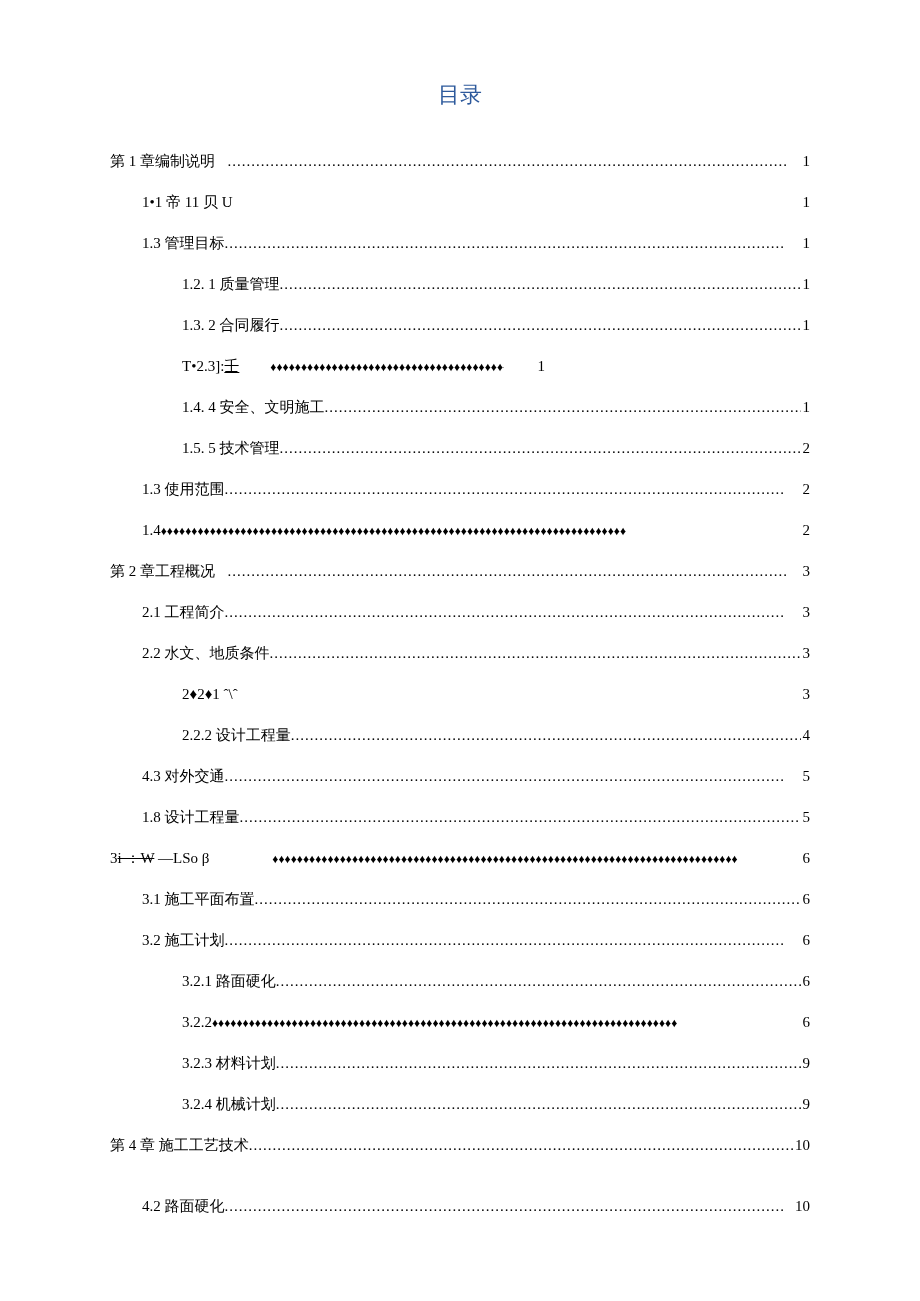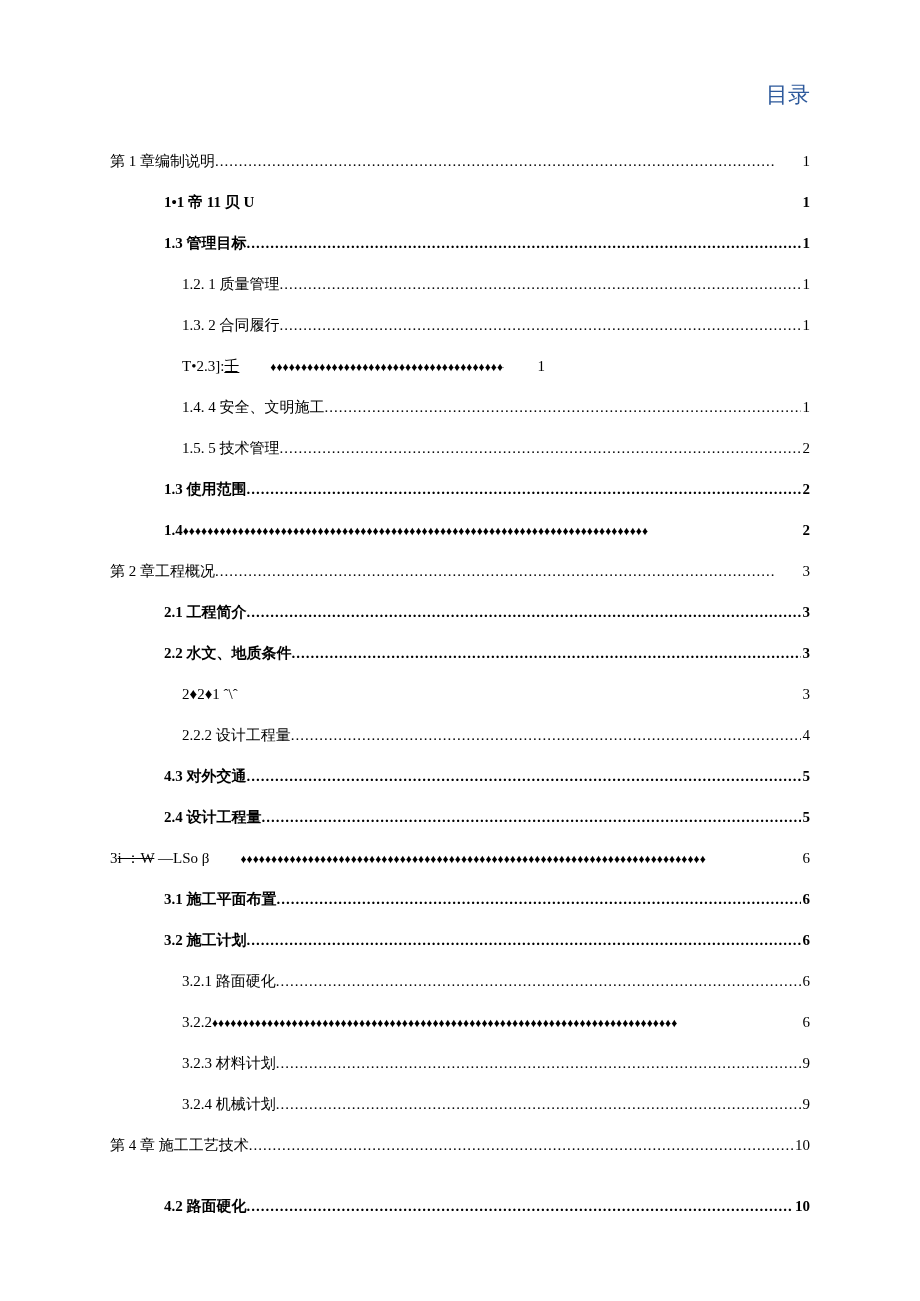--- a/index.html
+++ b/index.html
@@ -6,21 +6,21 @@
       font-family: "SimSun", "宋体", serif;
       background: #fff;
       margin: 0;
       padding: 80px 110px 60px 110px;
       width: 700px;
       font-size: 15px;
       color: #000;
       line-height: 1.4;
     }
     .title {
-      text-align: right;
+      text-align: center;
       font-size: 22px;
       color: #2e5a9c;
       margin-bottom: 40px;
     }
     .toc-entry {
       display: flex;
       align-items: baseline;
       white-space: nowrap;
       margin-bottom: 20px;
     }
@@ -44,22 +44,22 @@
     .diamonds::after {
       content: "♦♦♦♦♦♦♦♦♦♦♦♦♦♦♦♦♦♦♦♦♦♦♦♦♦♦♦♦♦♦♦♦♦♦♦♦♦♦♦♦♦♦♦♦♦♦♦♦♦♦♦♦♦♦♦♦♦♦♦♦♦♦♦♦♦♦♦♦♦♦♦♦♦♦♦♦";
     }
     .nodots {
       flex: 1;
     }
     .page {
       white-space: nowrap;
       padding-left: 2px;
     }
-    .lvl1 { margin-left: 0; }
-    .lvl2 { margin-left: 54px; font-weight: bold; }
+    .lvl1 { margin-left: 0; text-align: center; }
+    .lvl2 { margin-left: 32px; }
     .lvl3 { margin-left: 72px; }
     .special-line {
       display: flex;
       align-items: baseline;
       margin-bottom: 20px;
       gap: 31px;
     }
     .strike {
       text-decoration: line-through;
     }
@@ -168,21 +168,21 @@
   <span class="page">4</span>
 </div>
 
 <div class="toc-entry lvl2">
   <span class="toc-label">4.3 对外交通</span>
   <span class="dots"></span>
   <span class="page">5</span>
 </div>
 
 <div class="toc-entry lvl2">
-  <span class="toc-label">2.4 设计工程量</span>
+  <span class="toc-label">1.8 设计工程量</span>
   <span class="dots"></span>
   <span class="page">5</span>
 </div>
 
 <div class="special-line lvl1">
   <span class="toc-label">
     <span>3</span><span class="strike">i ：W</span><span> —LSo β </span>
   </span>
   <span class="diamonds"></span>
   <span class="page">6</span>

